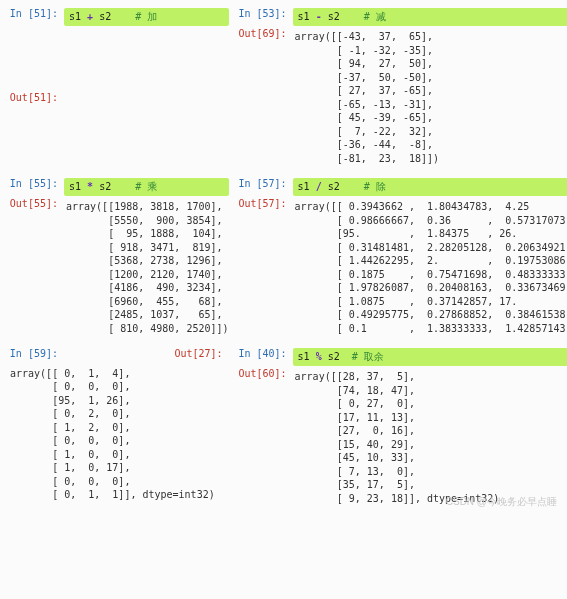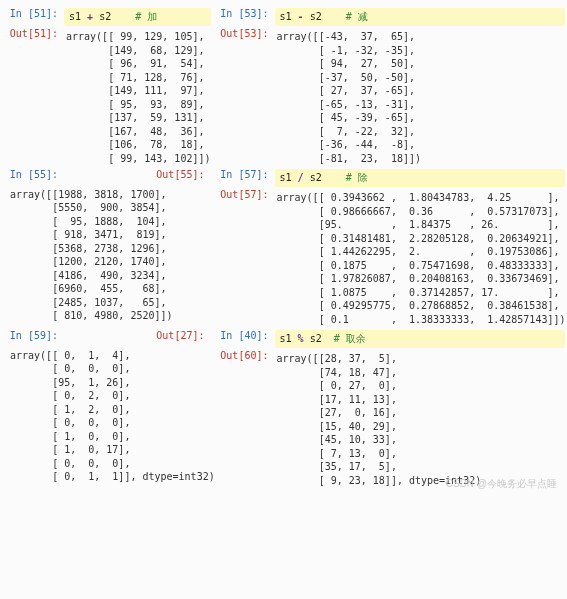--- a/index.html
+++ b/index.html
@@ -9,38 +9,38 @@
     font-family: Menlo, Consolas, "DejaVu Sans Mono", monospace;
     font-size: 10px;
     color: #333;
     width: 567px;
     box-sizing: border-box;
     position: relative;
   }
   .grid {
     display: grid;
     grid-template-columns: 1fr 1.15fr;
-    gap: 2px 8px;
+    gap: 11px 8px;
   }
   .cell {
     display: grid;
     grid-template-columns: 56px 1fr;
     row-gap: 2px;
     align-items: start;
   }
   .prompt {
     text-align: right;
     padding-right: 6px;
     white-space: nowrap;
     font-family: Menlo, Consolas, monospace;
   }
   .prompt-in  { color: #2d6db3; }
   .prompt-out { color: #c0392b; }
   .code-line {
-    background: #fef9c3;
+    background: #bef264;
     border-radius: 2px;
     padding: 2px 5px;
     font-family: Menlo, Consolas, monospace;
     white-space: pre;
   }
   .var   { color: #222; }
   .op    { color: #6b2fb3; font-weight: bold; }
   .comment { color: #3a8a3a; }
   .output {
     white-space: pre;
@@ -60,50 +60,41 @@
 </style>
 </head>
 <body>
 
 <div class="grid">
 
   <div class="cell">
     <div class="prompt prompt-in">In  [51]:</div>
     <div class="code-line"><span class="var">s1</span> <span class="op">+</span> <span class="var">s2</span>    <span class="comment"># 加</span></div>
     <div class="prompt prompt-out">Out[51]:</div>
-    <div class="output">array([[ 99, 129, 105],
-       [149,  68, 129],
-       [ 96,  91,  54],
-       [ 71, 128,  76],
-       [149, 111,  97],
-       [ 95,  93,  89],
-       [137,  59, 131],
-       [167,  48,  36],
-       [106,  78,  18],
-       [ 99, 143, 102]])</div>
   </div>
 
   <div class="cell">
     <div class="prompt prompt-in">In  [53]:</div>
     <div class="code-line"><span class="var">s1</span> <span class="op">-</span> <span class="var">s2</span>    <span class="comment"># 减</span></div>
-    <div class="prompt prompt-out">Out[53]:</div>
+    <div class="prompt prompt-out">Out[69]:</div>
     <div class="output">array([[-43,  37,  65],
        [ -1, -32, -35],
        [ 94,  27,  50],
        [-37,  50, -50],
        [ 27,  37, -65],
        [-65, -13, -31],
        [ 45, -39, -65],
        [  7, -22,  32],
        [-36, -44,  -8],
        [-81,  23,  18]])</div>
   </div>
 
   <div class="cell">
     <div class="prompt prompt-in">In  [55]:</div>
+    <div class="code-line"><span class="var">s1</span> <span class="op">*</span> <span class="var">s2</span>    <span class="comment"># 乘</span></div>
     <div class="prompt prompt-out">Out[55]:</div>
     <div class="output">array([[1988, 3818, 1700],
        [5550,  900, 3854],
        [  95, 1888,  104],
        [ 918, 3471,  819],
        [5368, 2738, 1296],
        [1200, 2120, 1740],
        [4186,  490, 3234],
        [6960,  455,   68],
        [2485, 1037,   65],

